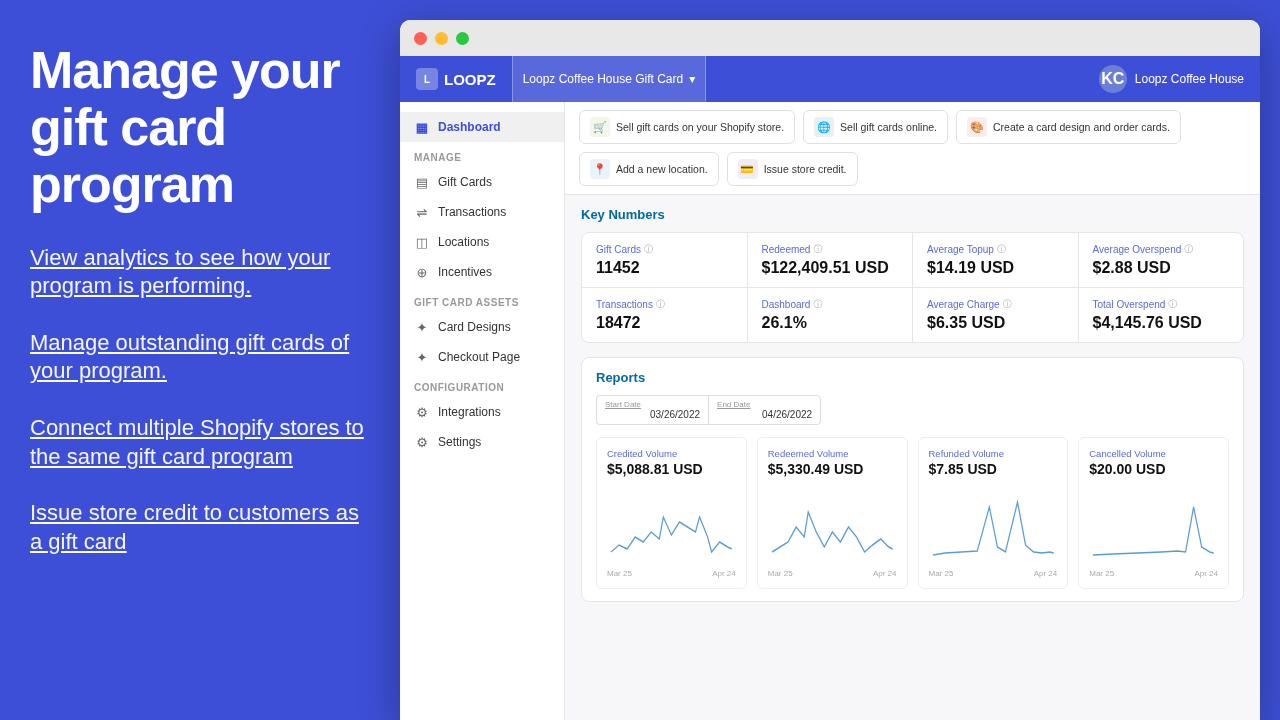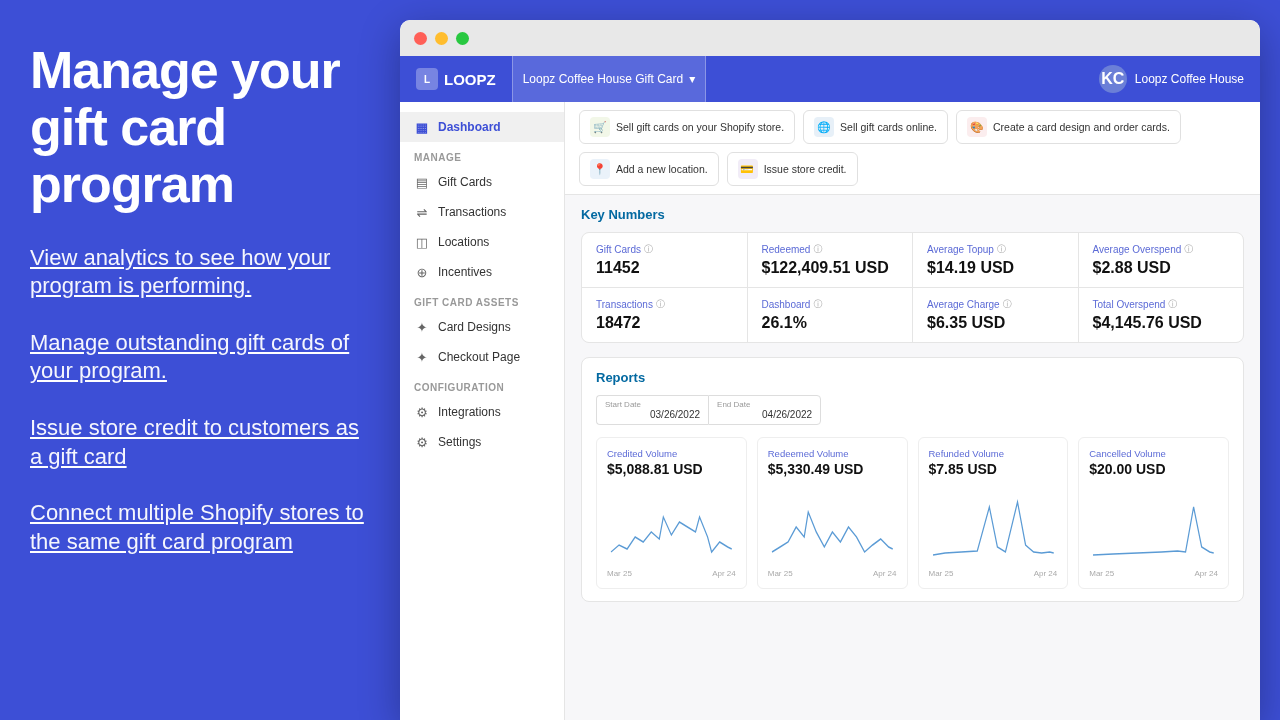--- a/index.html
+++ b/index.html
@@ -293,20 +293,21 @@
       border-radius: 4px;
       padding: 4px 8px;
       font-size: 10px;
     }
     .date-input:first-child { border-radius: 4px 0 0 4px; border-right: none; }
     .date-input:last-child { border-radius: 0 4px 4px 0; }
     .date-label {
       font-size: 8px;
       color: #999;
       display: block;
+      text-decoration: underline;
     }
     .date-val {
       font-size: 10px;
       color: #333;
       font-weight: 400;
       padding-left: 45px;
     }
 
     
     .charts-grid {
@@ -351,22 +352,22 @@
     }
   </style>
 </head>
 <body>
 
 <div class="left-panel">
   <h1 class="hero-title">Manage your gift card program</h1>
   <div class="feature-list">
     <div class="feature-item">View analytics to see how your program is performing.</div>
     <div class="feature-item">Manage outstanding gift cards of your program.</div>
+    <div class="feature-item">Connect multiple Shopify stores to the same gift card program</div>
     <div class="feature-item">Issue store credit to customers as a gift card</div>
-    <div class="feature-item">Connect multiple Shopify stores to the same gift card program</div>
   </div>
 </div>
 
 <div class="right-panel">
   <div class="browser-window">
 
     <div class="browser-titlebar">
       <div class="dot dot-red"></div>
       <div class="dot dot-yellow"></div>
       <div class="dot dot-green"></div>

